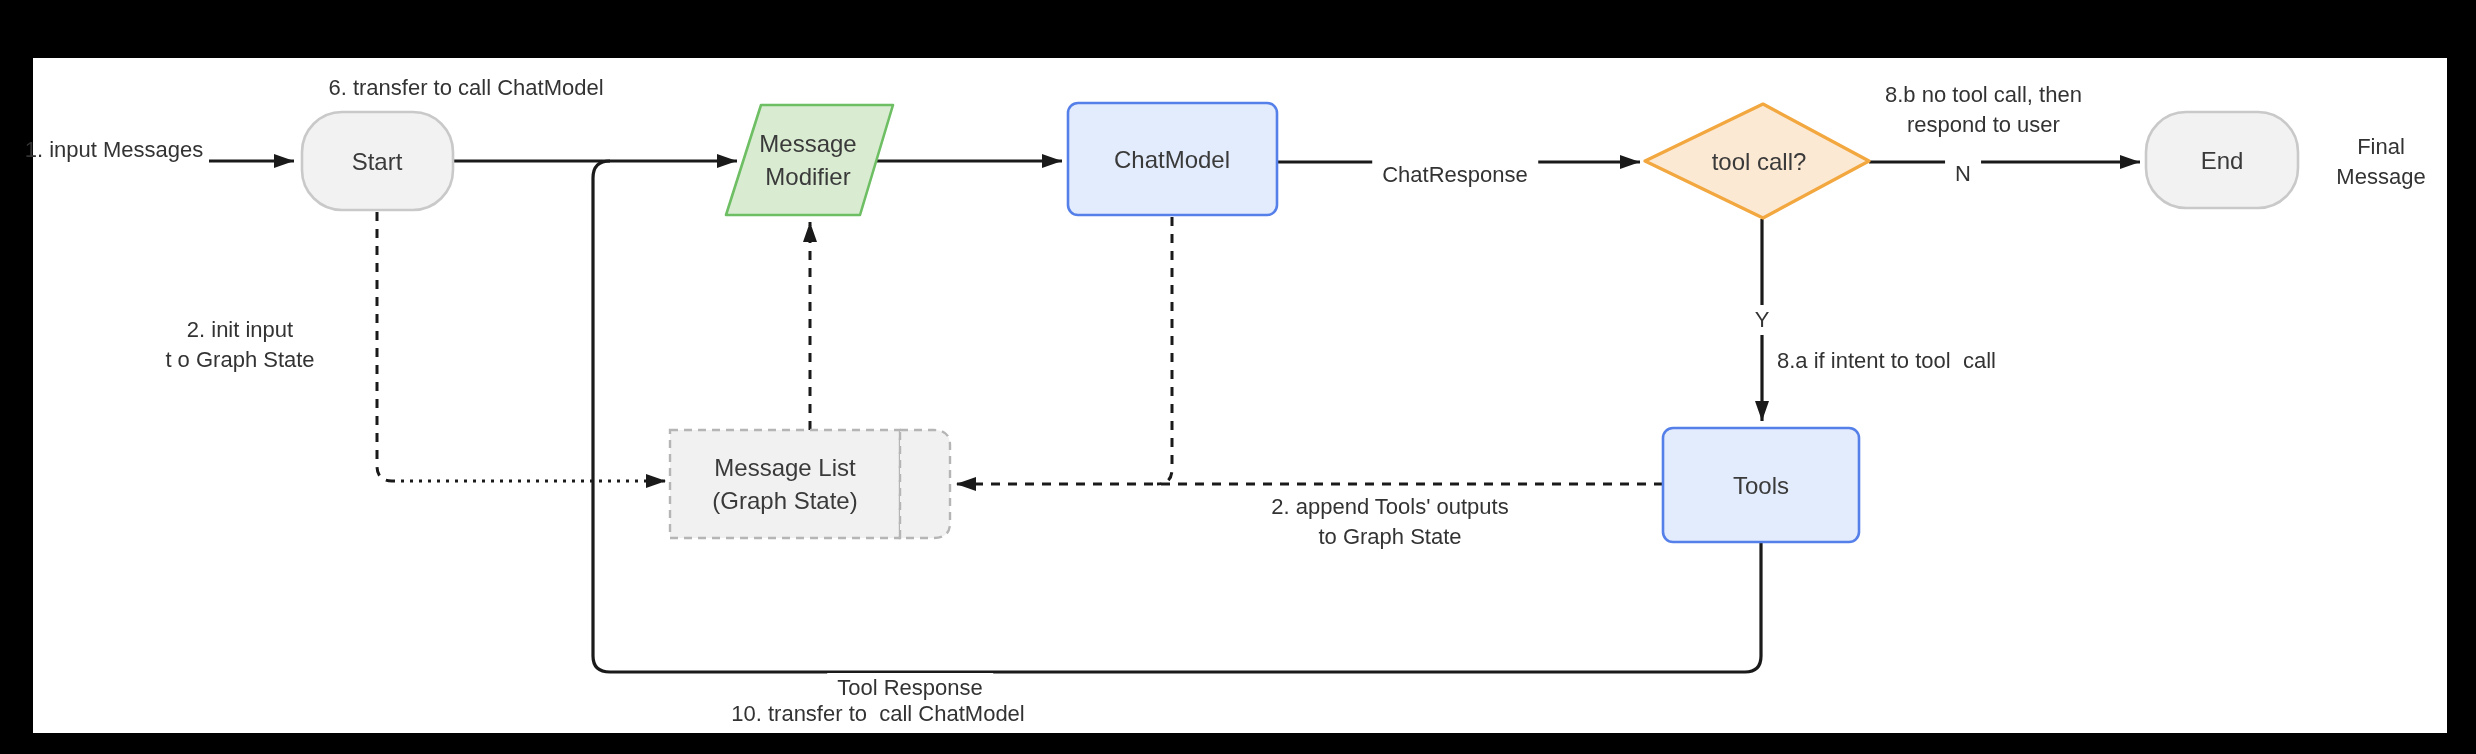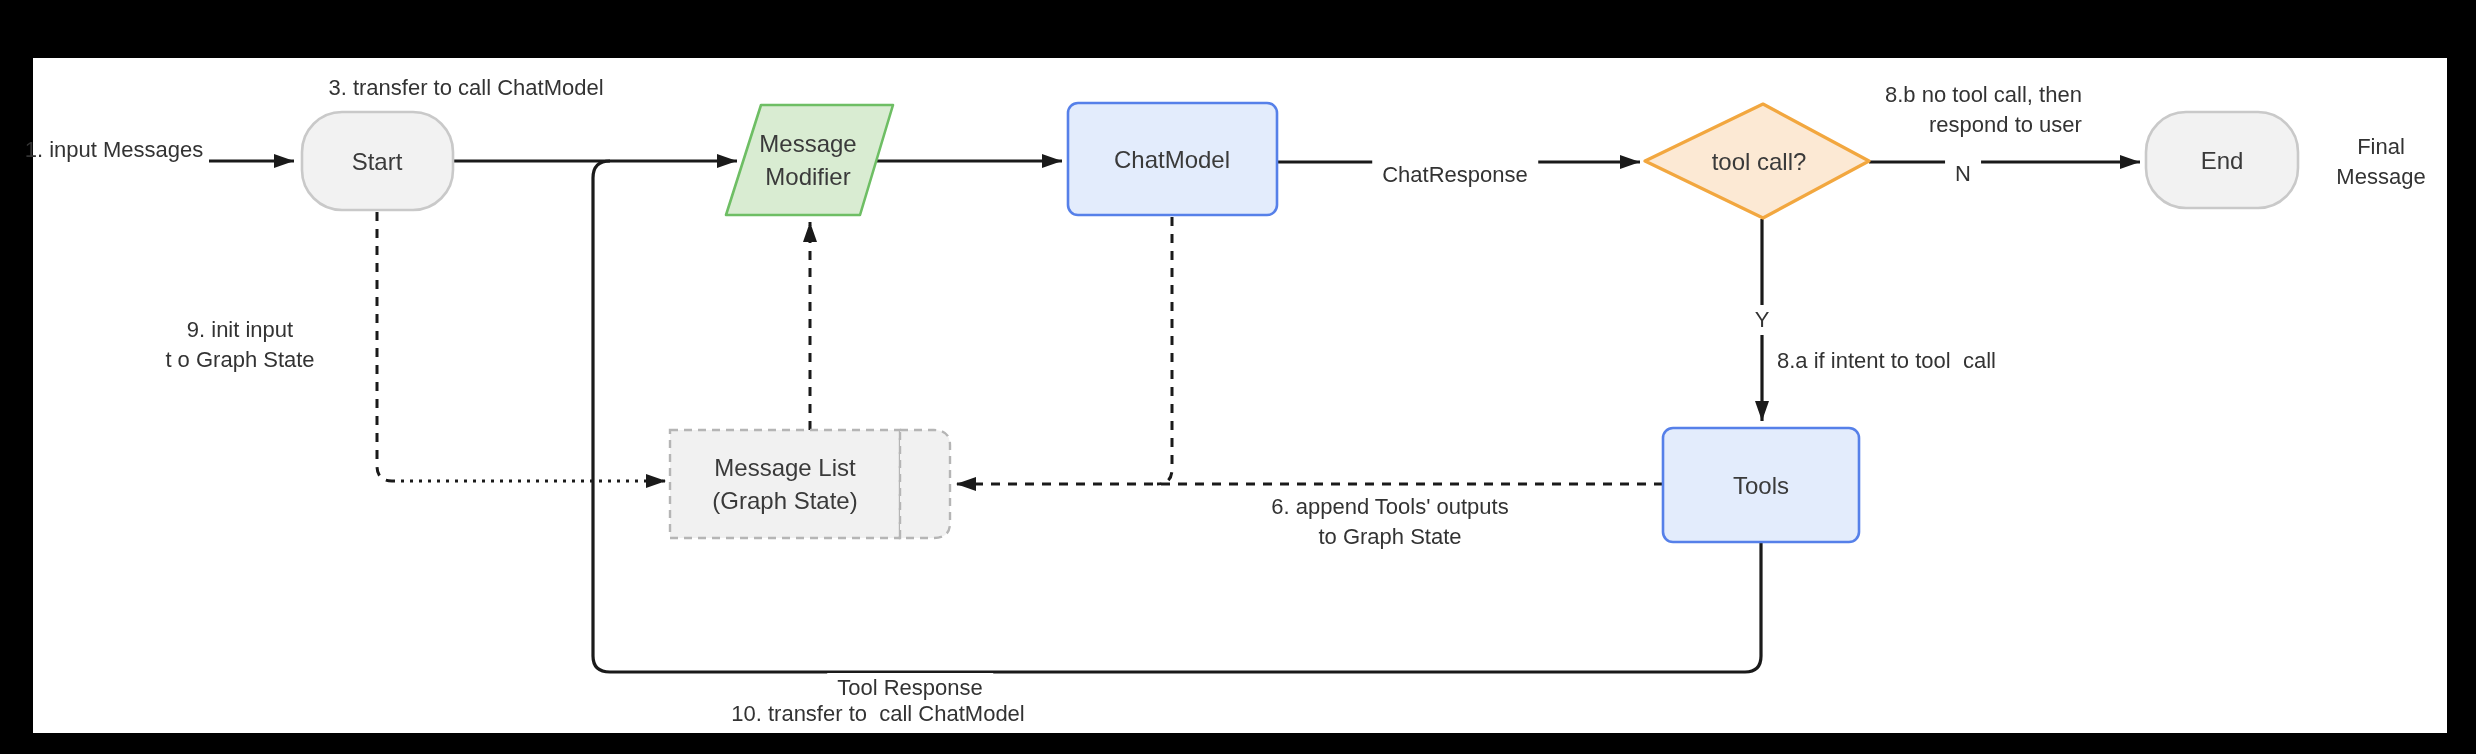--- a/index.html
+++ b/index.html
@@ -20,21 +20,21 @@
   .edge{fill:none;stroke:var(--line);stroke-width:3.2;}
   .edge-dashed{fill:none;stroke:var(--line);stroke-width:3;stroke-dasharray:9 8;}
   .edge-dotted{fill:none;stroke:var(--line);stroke-width:3;stroke-dasharray:3 6;}
   .lbl{
     position:absolute;
     transform:translate(-50%,-50%);
     color:var(--text);
     font-size:22px;line-height:30px;
     white-space:pre-wrap;text-align:center;
   }
-  .lbl-left{transform:translate(0,-50%);text-align:right;}
+  .lbl-left{transform:translate(0,-50%);text-align:center;}
   .lbl-inline{background:var(--surface,#fff);padding:0 10px;white-space:nowrap;margin-top:12px;}
   .node-lbl{
     position:absolute;
     transform:translate(-50%,-50%);
     color:#3a3a3a;
     font-size:24px;line-height:33px;
     white-space:pre-wrap;text-align:center;
   }
 </style>
 </head>
@@ -79,28 +79,28 @@
   <div class="node-lbl" style="left:808px;top:160px">Message
 Modifier</div>
   <div class="node-lbl" style="left:1172px;top:159px">ChatModel</div>
   <div class="node-lbl" style="left:1759px;top:161px">tool call?</div>
   <div class="node-lbl" style="left:1761px;top:485px">Tools</div>
   <div class="node-lbl" style="left:785px;top:484px">Message List
 (Graph State)</div>
   <div class="node-lbl" style="left:2222px;top:160px">End</div>
 
   <div class="lbl" style="left:114px;top:150px">1. input Messages</div>
-  <div class="lbl" style="left:466px;top:88px">3. transfer to call ChatModel</div>
+  <div class="lbl" style="left:466px;top:88px">6. transfer to call ChatModel</div>
   <div class="lbl lbl-inline" style="left:1455px;top:163px">ChatResponse</div>
   <div class="lbl lbl-left" style="left:1885px;top:110px">8.b no tool call, then
 respond to user</div>
   <div class="lbl lbl-inline" style="left:1963px;top:162px">N</div>
   <div class="lbl" style="left:2381px;top:162px">Final Message</div>
-  <div class="lbl" style="left:240px;top:345px">9. init input
+  <div class="lbl" style="left:240px;top:345px">2. init input
 t o Graph State</div>
   <div class="lbl lbl-inline" style="left:1762px;top:308px">Y</div>
   <div class="lbl lbl-left" style="left:1777px;top:361px">8.a if intent to tool  call</div>
-  <div class="lbl" style="left:1390px;top:522px">6. append Tools' outputs
+  <div class="lbl" style="left:1390px;top:522px">2. append Tools' outputs
 to Graph State</div>
   <div class="lbl lbl-inline" style="left:910px;top:676px">Tool Response</div>
   <div class="lbl" style="left:878px;top:714px">10. transfer to  call ChatModel</div>
 
 </div>
 
 </body></html>

